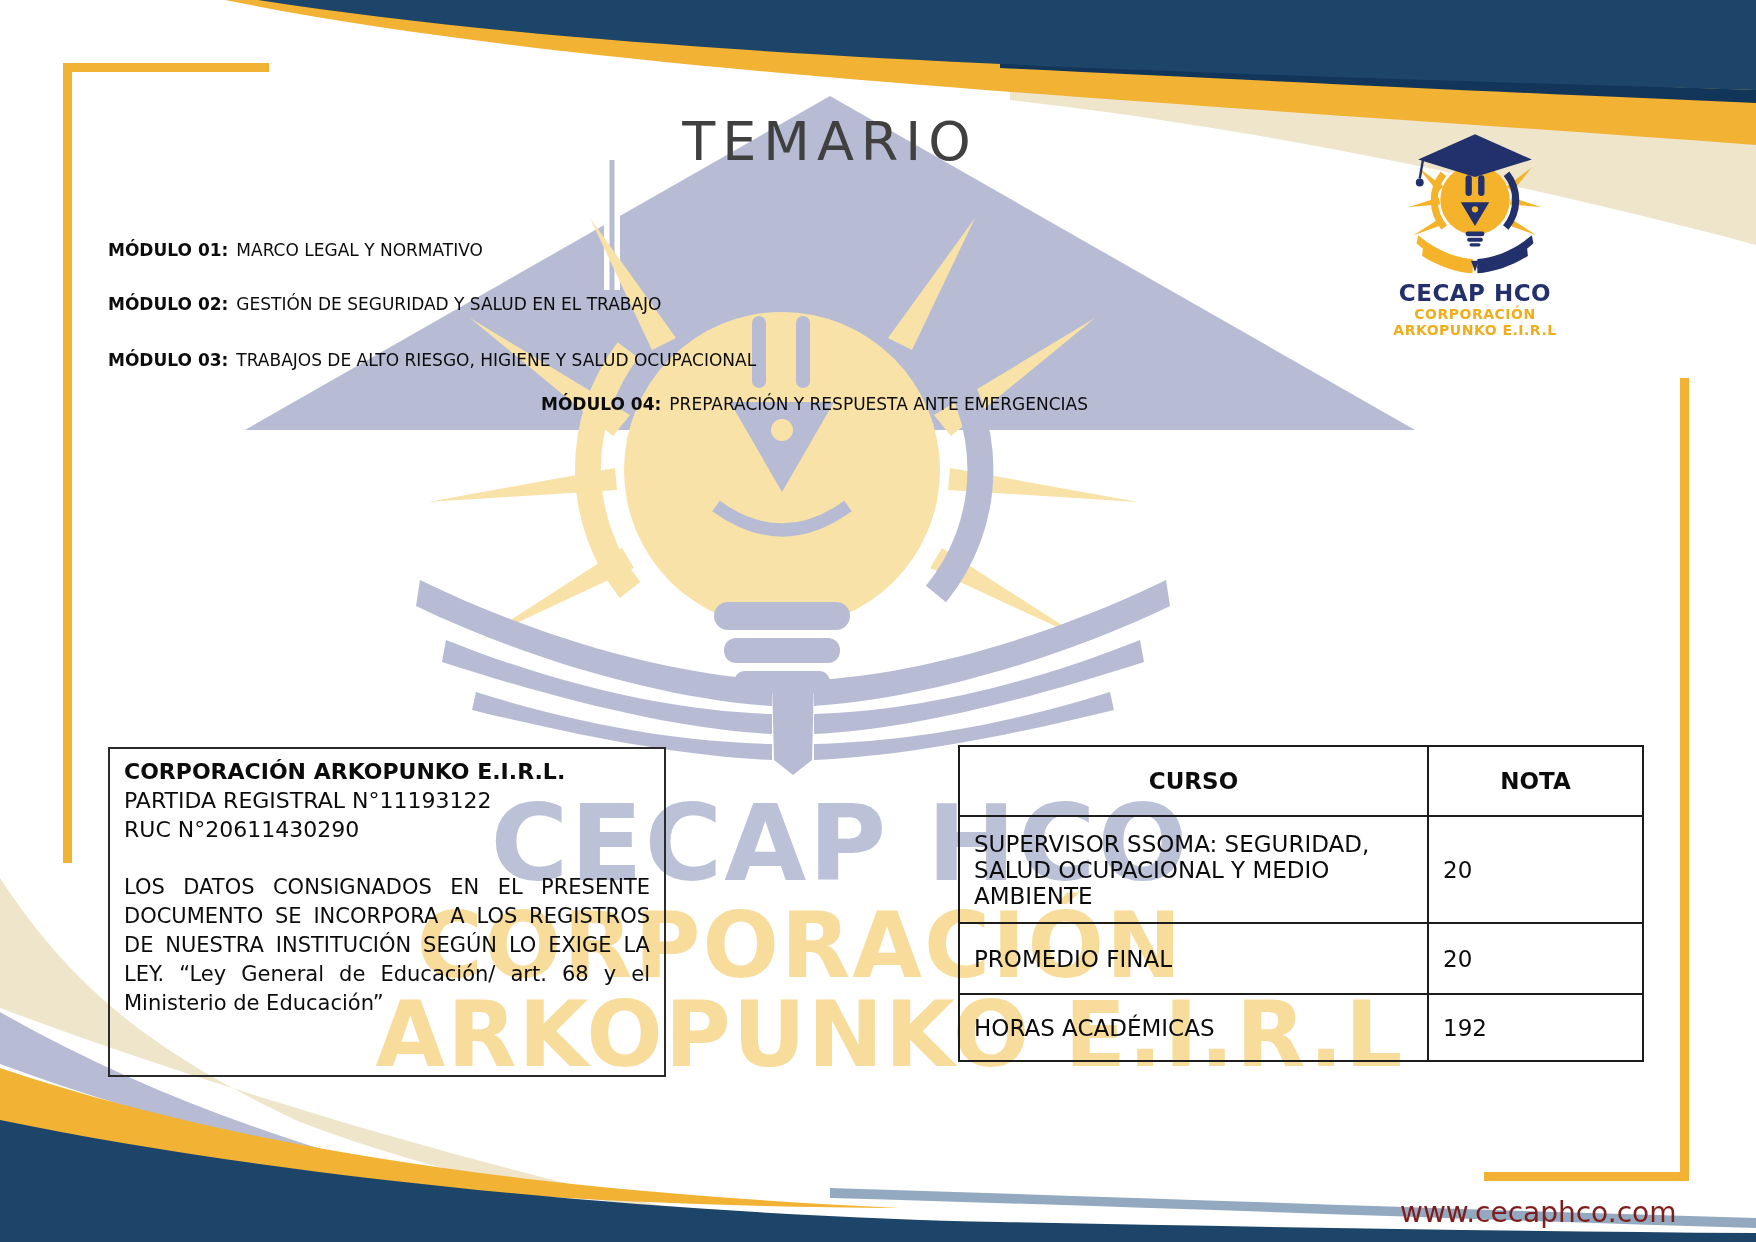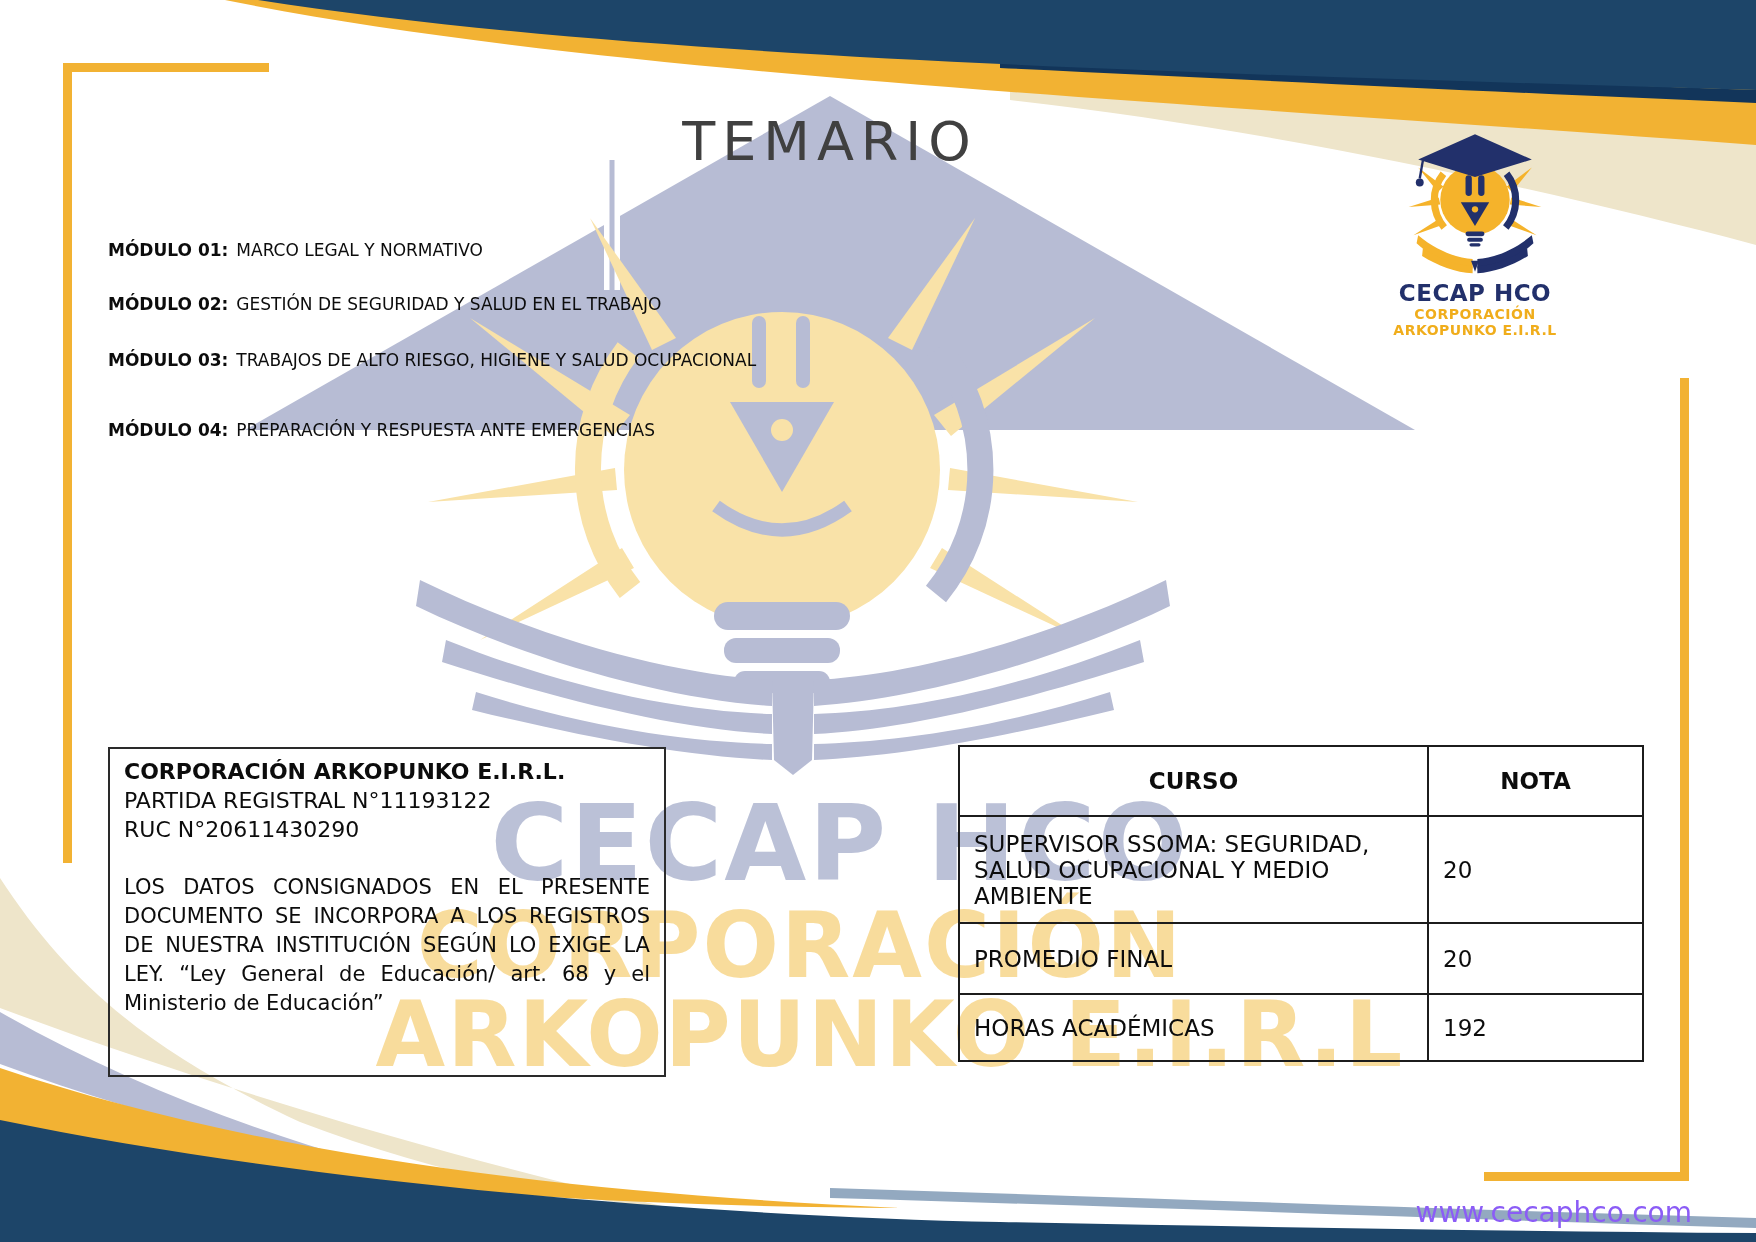--- a/index.html
+++ b/index.html
@@ -12,21 +12,21 @@
 
   
   #page-title{
     left:630px;top:110px;width:400px;text-align:center;
     font-size:54px;letter-spacing:7px;color:#404040;font-weight:400;z-index:6;
   }
 
   
   .module-line{left:108px;width:980px;font-size:17px;z-index:6;white-space:nowrap;}
   .module-label{font-weight:bold;margin-right:8px;}
-  #mod1{top:240px;} #mod2{top:294px;} #mod3{top:350px;} #mod4{top:420px;}
+  #mod1{top:240px;} #mod2{top:294px;} #mod3{top:350px;} #mod4{top:394px;text-align:right;}
 
   
   .wm-text{z-index:2;font-weight:bold;white-space:nowrap;text-align:center;}
   #wm-cecap{left:340px;top:782px;width:1000px;font-size:106px;color:rgba(178,184,209,0.88);letter-spacing:2px;}
   #wm-corp {left:300px;top:893px;width:1000px;font-size:90px;color:rgba(247,214,139,0.85);letter-spacing:2px;}
   #wm-arko {left:340px;top:982px;width:1100px;font-size:90px;color:rgba(247,214,139,0.85);letter-spacing:2px;}
 
   
   .bracket{background:#f2b233;z-index:5;}
   #br-tl-h{left:63px;top:63px;width:206px;height:9px;}
@@ -57,21 +57,21 @@
   .row-head{height:70px;} .row-1{height:107px;padding-left:43px;} .row-2{height:71px;} .row-3{height:67px;}
 
   
   #logo{left:1355px;top:128px;width:240px;z-index:6;text-align:center;}
   #logo svg{display:block;margin:0 auto;width:158px;height:150px;}
   #logo-name{font-size:23px;font-weight:bold;color:#22306b;letter-spacing:0.5px;margin-top:2px;}
   #logo-line1{font-size:14px;font-weight:bold;color:#f0ad1b;letter-spacing:0.5px;}
   #logo-line2{font-size:14px;font-weight:bold;color:#f0ad1b;letter-spacing:0.5px;}
 
   
-  #website-url{left:1400px;top:1196px;width:292px;text-align:right;font-size:28px;color:#8b5cf6;z-index:6;}
+  #website-url{left:1400px;top:1196px;width:292px;text-align:left;font-size:28px;color:#7f1d1d;z-index:6;}
 </style>
 </head>
 <body>
 
 <svg class="layer" style="z-index:1" viewBox="0 0 1756 1242">
 
   <polygon points="830,96 245,430 1415,430" fill="#b7bcd4"></polygon>
 
   <path d="M 612,160 L 612,296" stroke="#ffffff" stroke-width="16" fill="none"></path>
   <path d="M 612,160 L 612,296" stroke="#b7bcd4" stroke-width="5" fill="none"></path>

